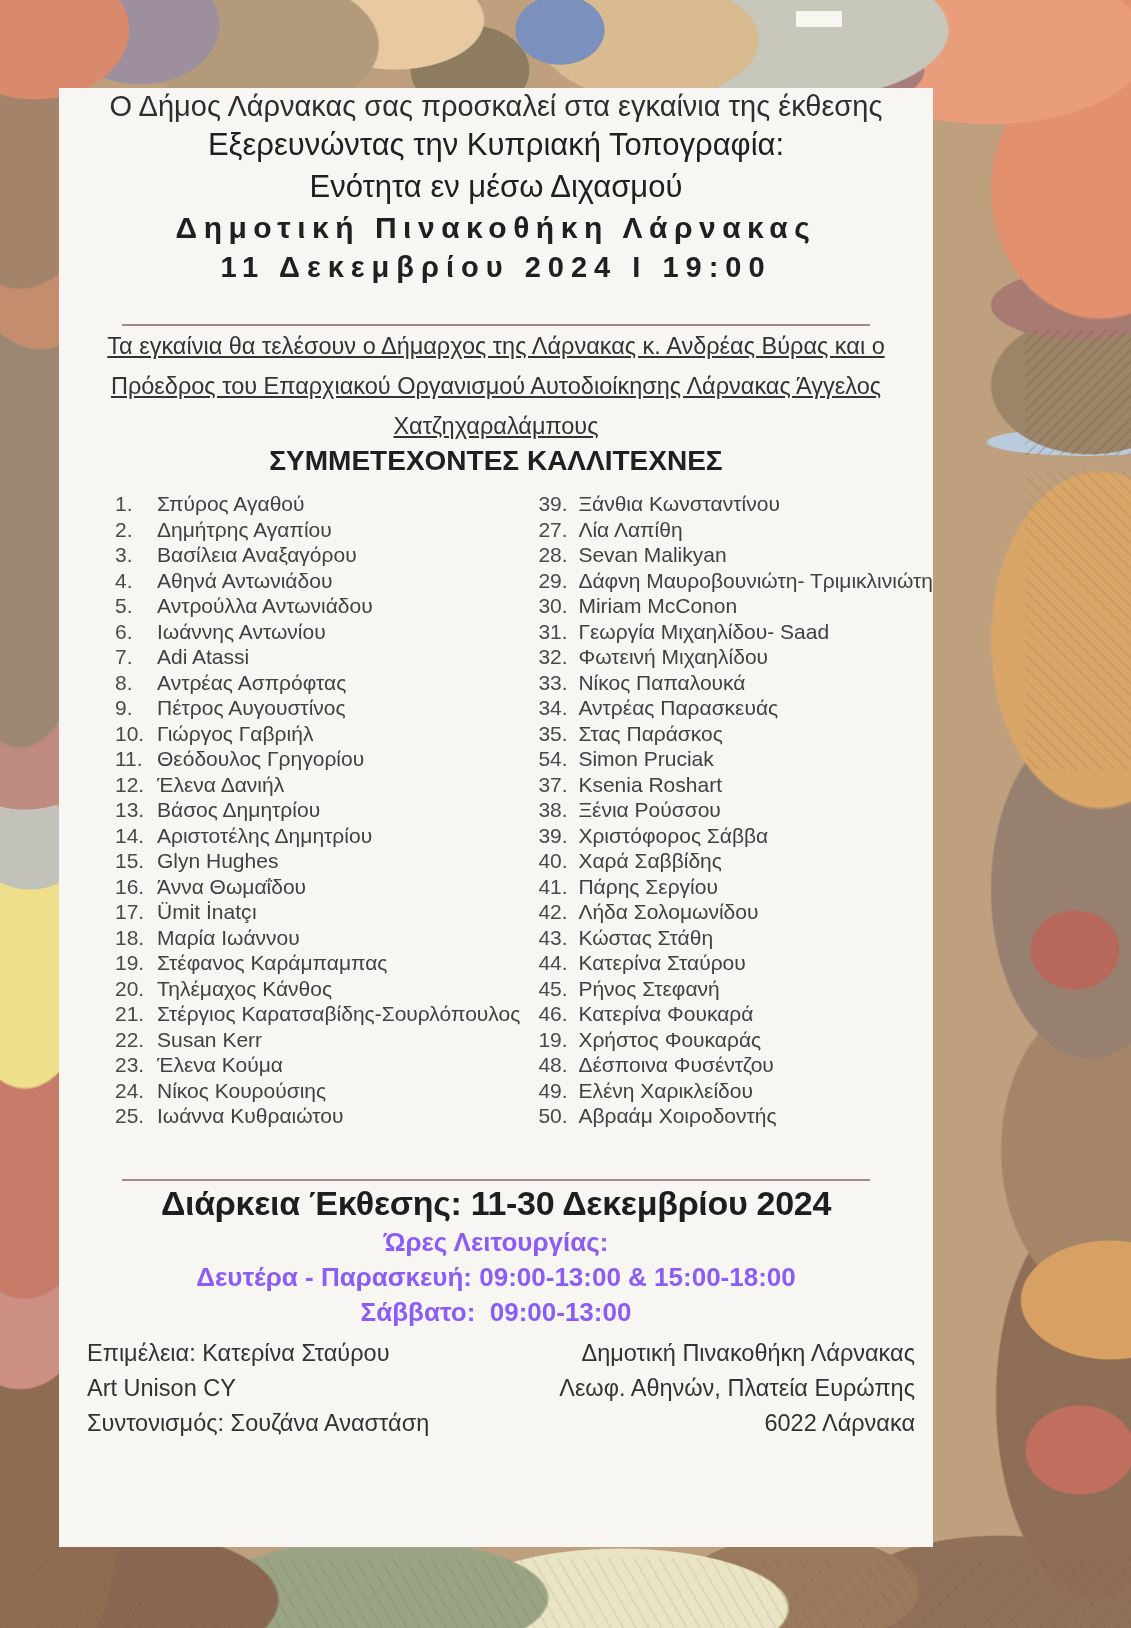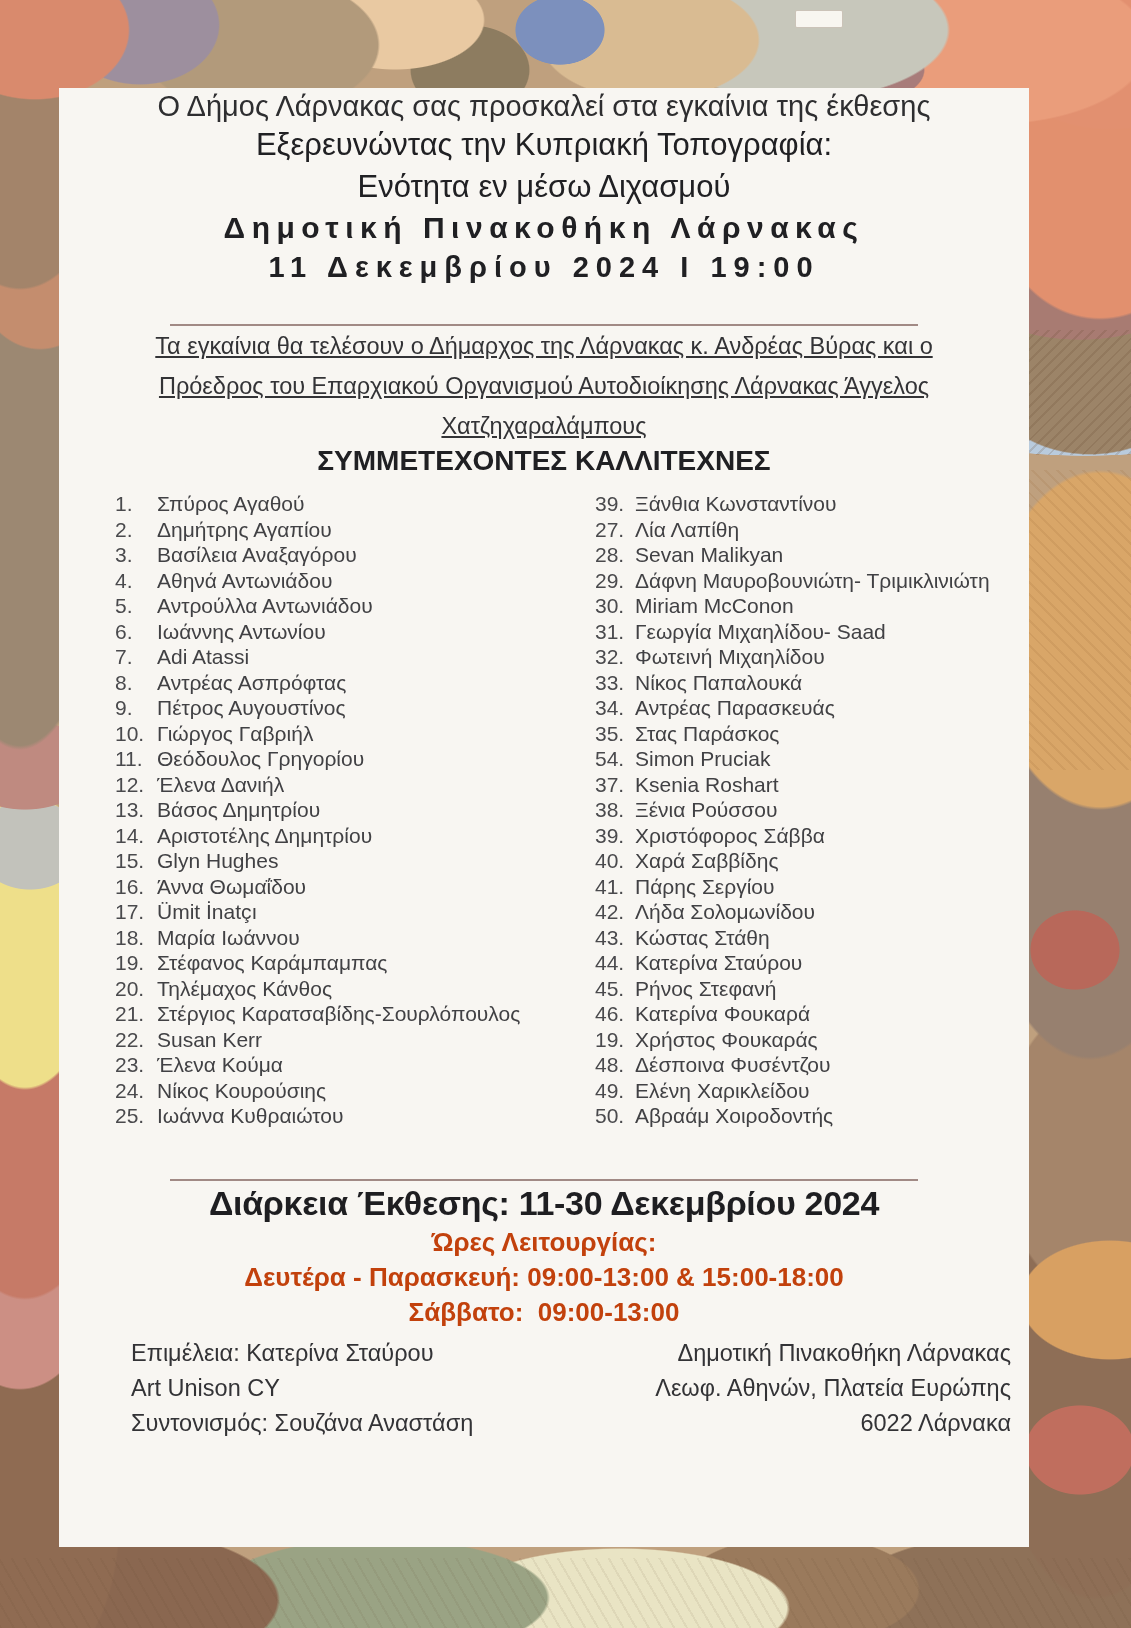--- a/index.html
+++ b/index.html
@@ -56,45 +56,45 @@
     background:repeating-linear-gradient(135deg,rgba(100,70,45,.18) 0 2px,transparent 2px 8px);}
   .hatch-r2{position:absolute;right:0;top:470px;width:106px;height:300px;
     background:repeating-linear-gradient(45deg,rgba(150,100,50,.14) 0 2px,transparent 2px 9px);}
   .hatch-b{position:absolute;left:0;bottom:0;width:100%;height:70px;
     background:repeating-linear-gradient(60deg,rgba(90,65,40,.08) 0 2px,transparent 2px 11px);}
   .map-label{position:absolute;left:795px;top:10px;width:46px;height:16px;
     background:rgba(252,250,244,.92);border:1px solid rgba(120,100,80,.35);border-radius:2px;}
 
   
   .card{
-    position:absolute;left:59px;top:88px;width:970px;height:1459px;
+    position:absolute;left:59px;top:88px;width:874px;height:1459px;
     background:var(--card-bg,#f8f6f2);overflow:hidden;text-align:center;color:#2b2b2e;
   }
   .card p,.card h1,.card h2,.card h3{margin:0;}
   .invite{margin-top:30px;font-size:29px;line-height:36px;font-weight:400;color:#2e2e30;}
   .title{margin-top:41px;font-size:31px;line-height:42px;font-weight:400;color:#202023;}
   .venue{margin-top:21px;font-size:30px;line-height:40px;font-weight:700;letter-spacing:6.5px;color:#202023;}
   .datetime{margin-top:2px;font-size:29px;line-height:38px;font-weight:700;letter-spacing:7px;color:#202023;}
   .divider{margin:38px auto 0;width:748px;height:2px;background:var(--divider,#a18a85);}
   .divider2{margin-top:50px;}
   .officials{margin-top:15px;font-size:23.5px;line-height:40px;font-weight:400;color:#333336;text-decoration:underline;}
   .artists-heading{margin-top:10px;font-size:28px;line-height:30px;font-weight:700;color:#202023;}
   .artists{display:flex;margin-top:15px;padding-left:56px;text-align:left;}
   .col{width:480px;}
   .col-right{flex:1;}
   .artist{display:flex;font-size:21px;line-height:25.5px;color:#414144;}
   .artist .num{width:42px;flex:0 0 42px;color:#4a4a4d;}
   .col-right .artist .num{width:40px;flex-basis:40px;}
   .artist .nm{flex:1;white-space:nowrap;}
   .duration{margin-top:25px;font-size:34px;line-height:44px;font-weight:700;letter-spacing:-.3px;color:#1e1e21;}
   .hours-label{margin-top:8px;}
-  .hours{font-size:26px;line-height:35px;font-weight:700;color:#c2410c;}
+  .hours{font-size:26px;line-height:35px;font-weight:700;color:#8b5cf6;}
   .pre{white-space:pre-wrap;}
   .footer{display:flex;justify-content:space-between;margin-top:6px;
-    padding:0 18px 0 28px;text-align:left;font-size:23.5px;line-height:35px;color:#333336;margin-left:44px;}
+    padding:0 18px 0 28px;text-align:left;font-size:23.5px;line-height:35px;color:#333336;}
   .f-right{text-align:right;}
 </style>
 </head>
 <body>
 
 <div class="bg">
   <div class="hatch-r"></div>
   <div class="hatch-r2"></div>
   <div class="hatch-b"></div>
   <div class="map-label"></div>

